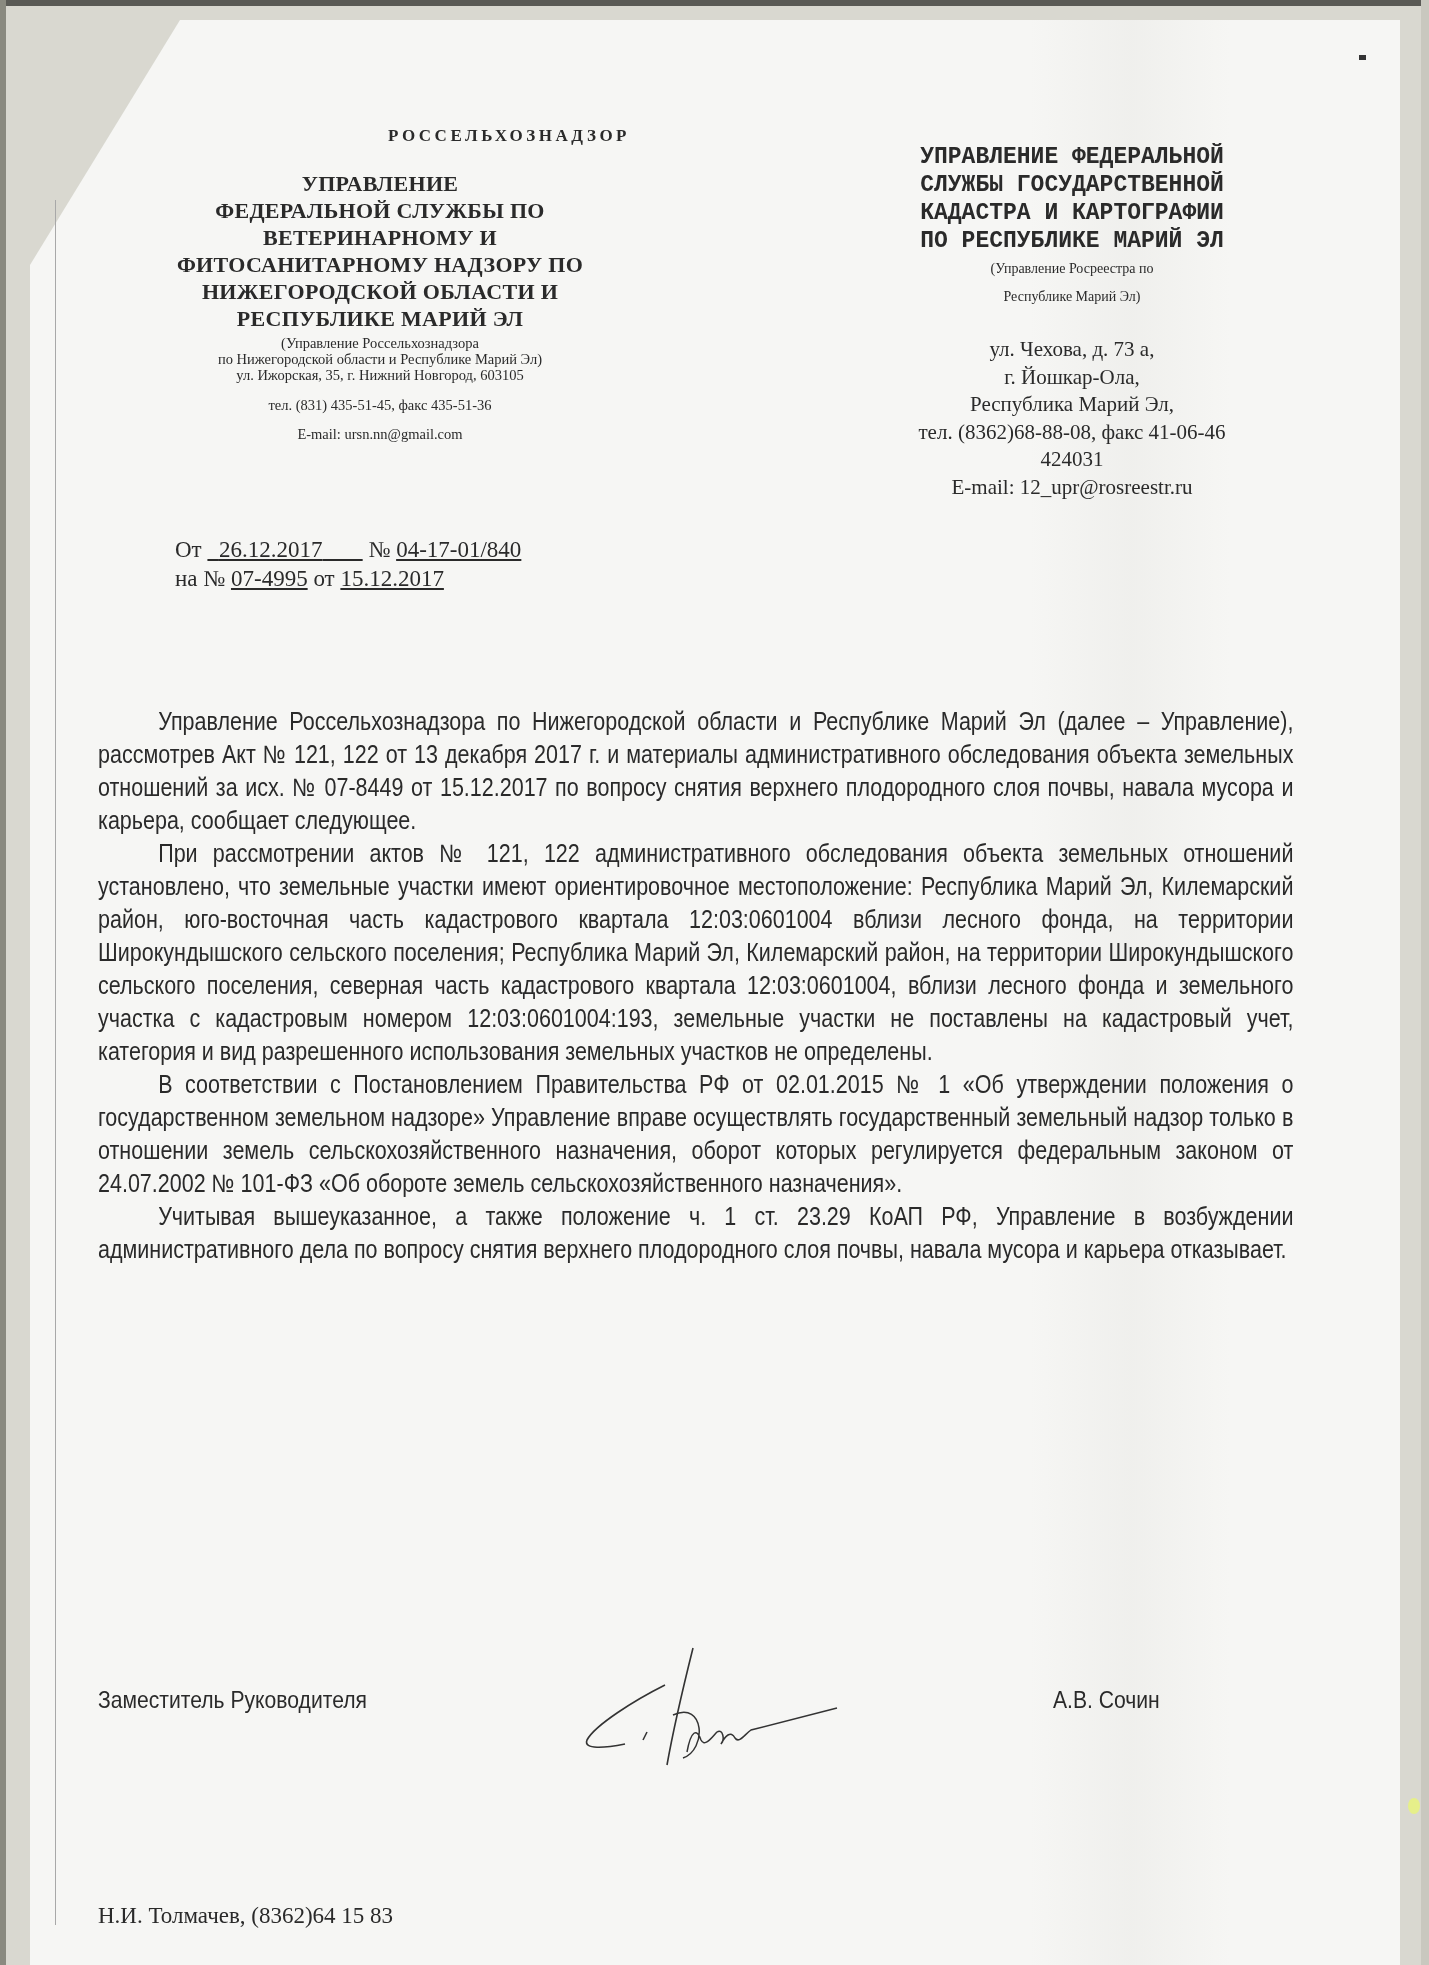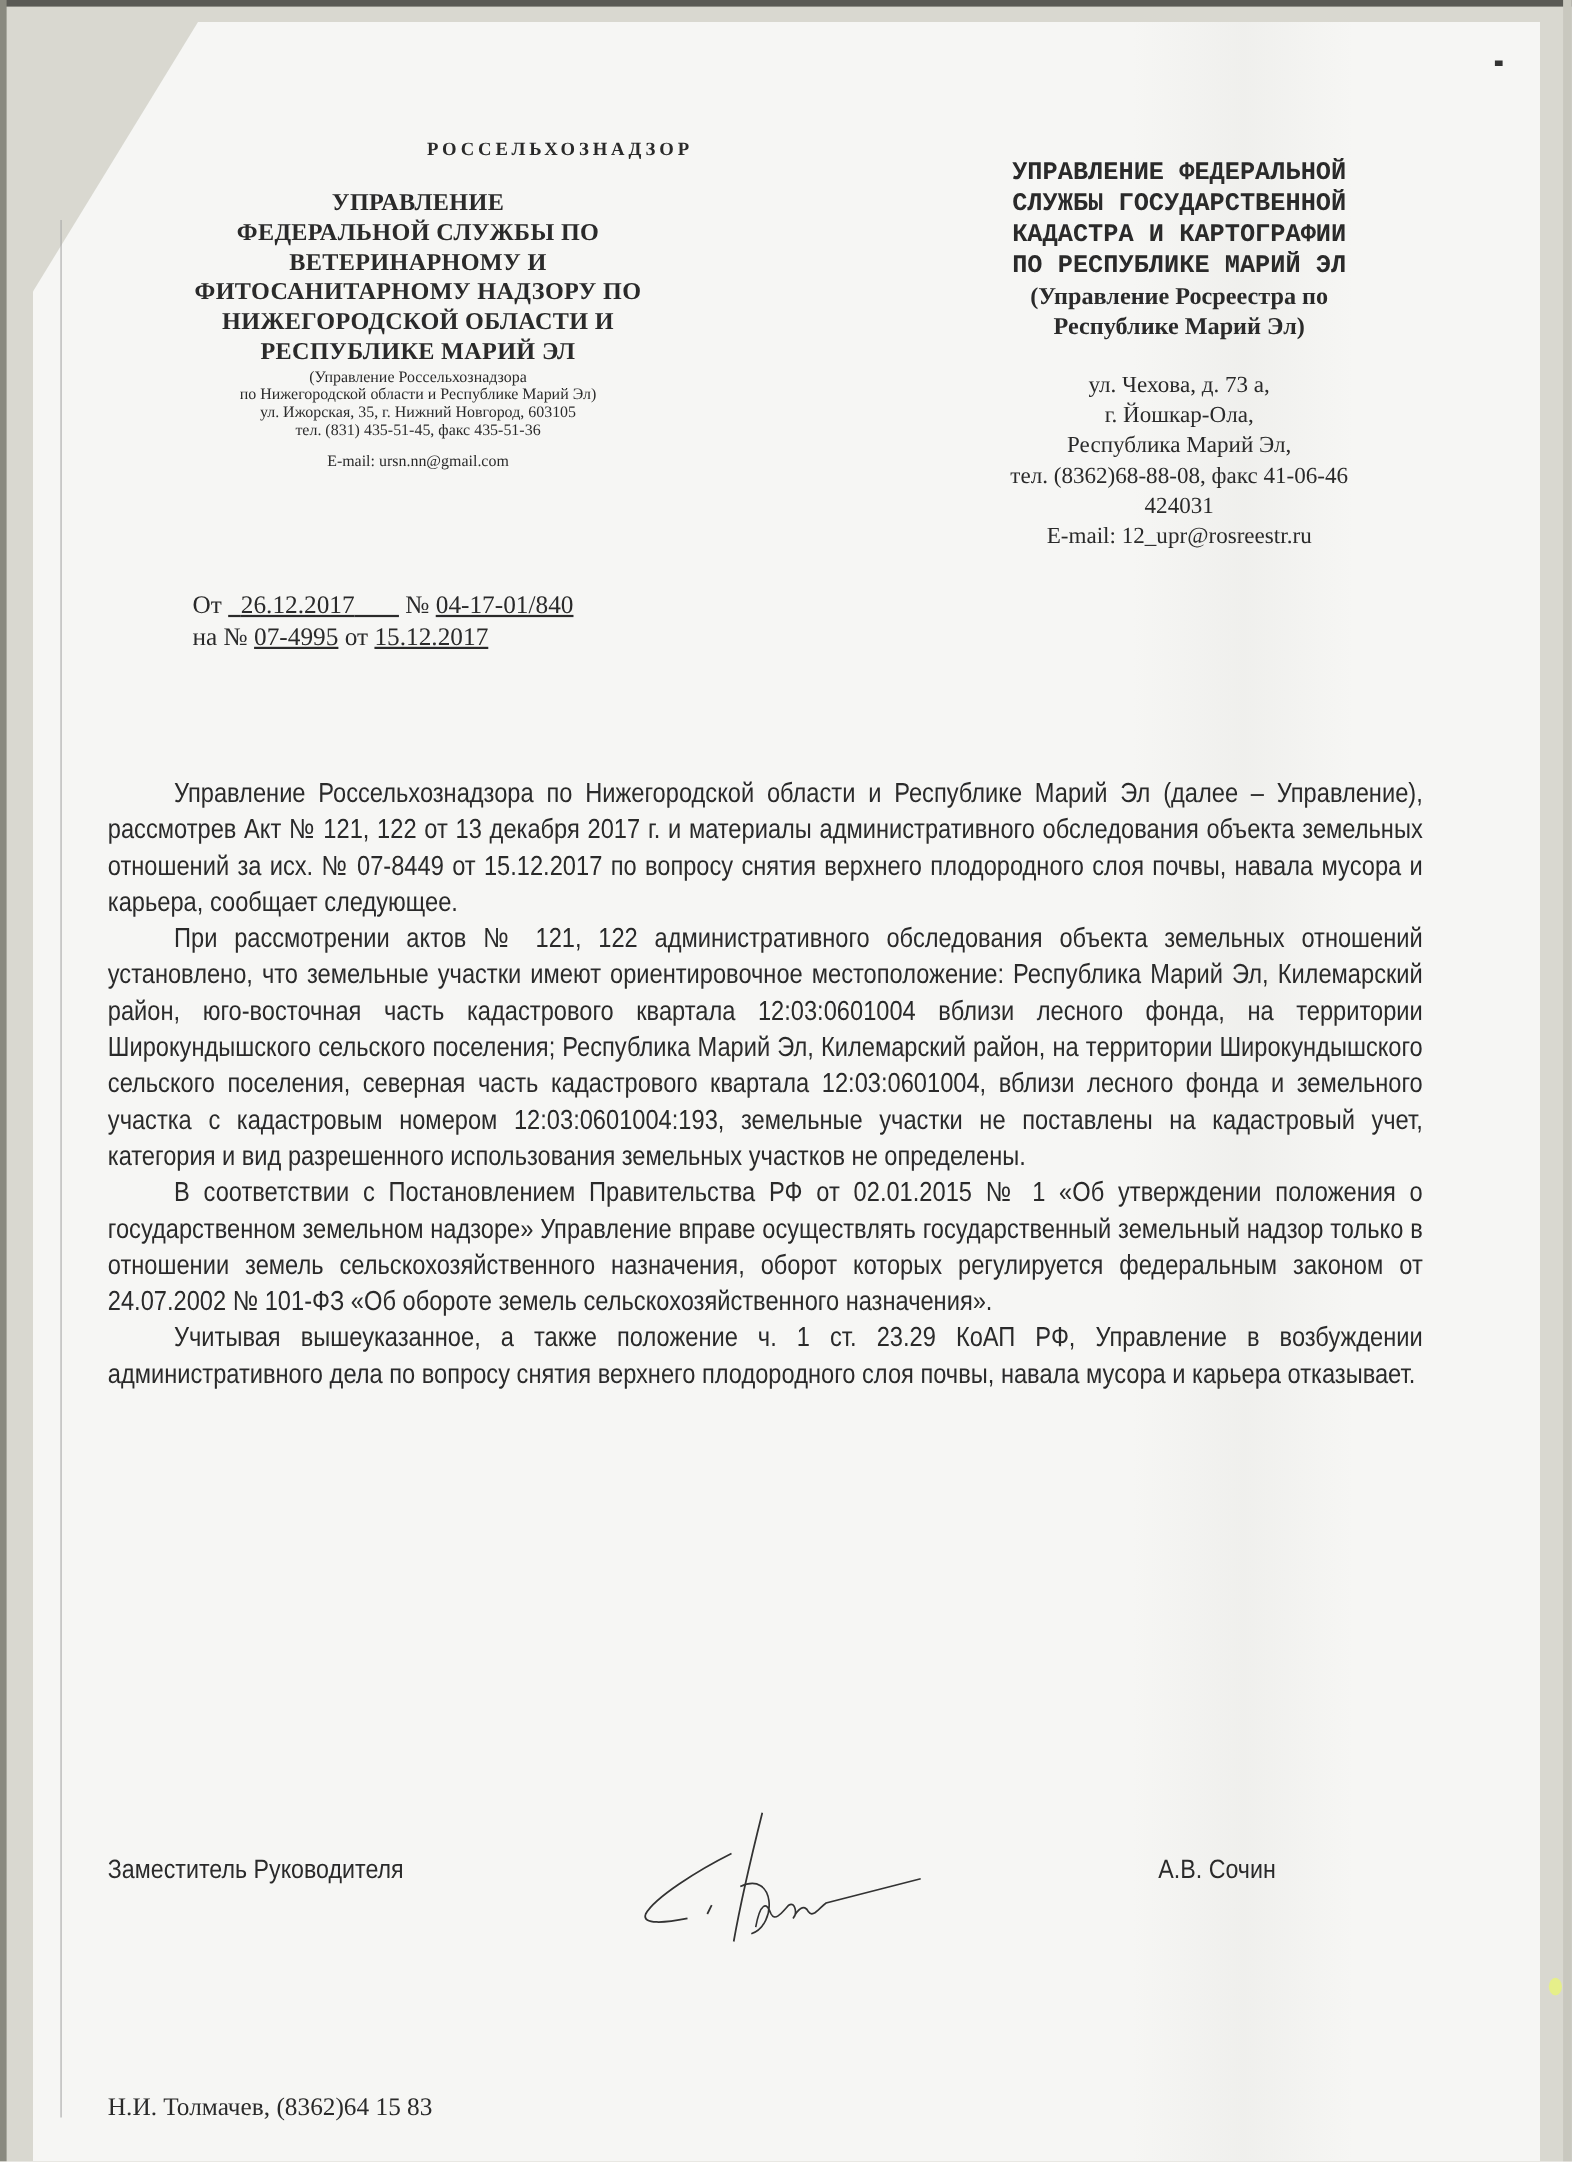--- a/index.html
+++ b/index.html
@@ -24,31 +24,31 @@
   .edge-line { position:absolute; left:55px; top:200px; width:1px; height:1725px; background:#a8a8a8; }
   .dot-mark { position:absolute; left:1359px; top:55px; width:7px; height:5px; background:#333; }
   .stain { position:absolute; left:1408px; top:1798px; width:12px; height:16px; background:#e6ef8a; border-radius:50%; }
 
   
   .left-head { position:absolute; left:130px; top:126px; width:500px; text-align:center; }
   .agency-short { font-weight:bold; font-size:17px; letter-spacing:3.5px; margin:0 0 24px 0;text-align:right; }
   .agency-full { font-weight:bold; font-size:22px; line-height:27px; letter-spacing:0.3px; }
   .agency-full div { white-space:nowrap; }
   .agency-sub { font-size:14.5px; line-height:16px; margin-top:3px; }
-  .agency-phone { font-size:14.5px; }
+  .agency-phone { font-size:14.5px; margin-top:14px; }
   .agency-email { font-size:14.5px; margin-top:12px; }
 
   .ref-block { position:absolute; left:175px; top:535px; font-size:23px; line-height:29px; white-space:nowrap; }
   .u { text-decoration:underline; }
 
   
   .right-head { position:absolute; left:822px; top:143px; width:500px; text-align:center; }
   .rcpt-name { font-weight:bold; font-size:23px; line-height:28px;font-family:Liberation Mono, monospace; }
   .rcpt-name div { white-space:nowrap; }
-  .rcpt-sub { font-weight:bold; font-size:22px; line-height:28px; }
+  .rcpt-sub { font-weight:normal; font-size:14px; line-height:28px; }
   .rcpt-addr { font-size:21px; line-height:27.5px; margin-top:25px; }
 
   
   .body-text {
     position:absolute; left:98px; top:705px; width:1196px;
     font-family:"Liberation Sans Narrow","Liberation Sans", sans-serif;
     font-size:25px; line-height:33px; text-align:justify;
     transform:scaleX(0.86); transform-origin:left top;
     width:1390px;
   }

